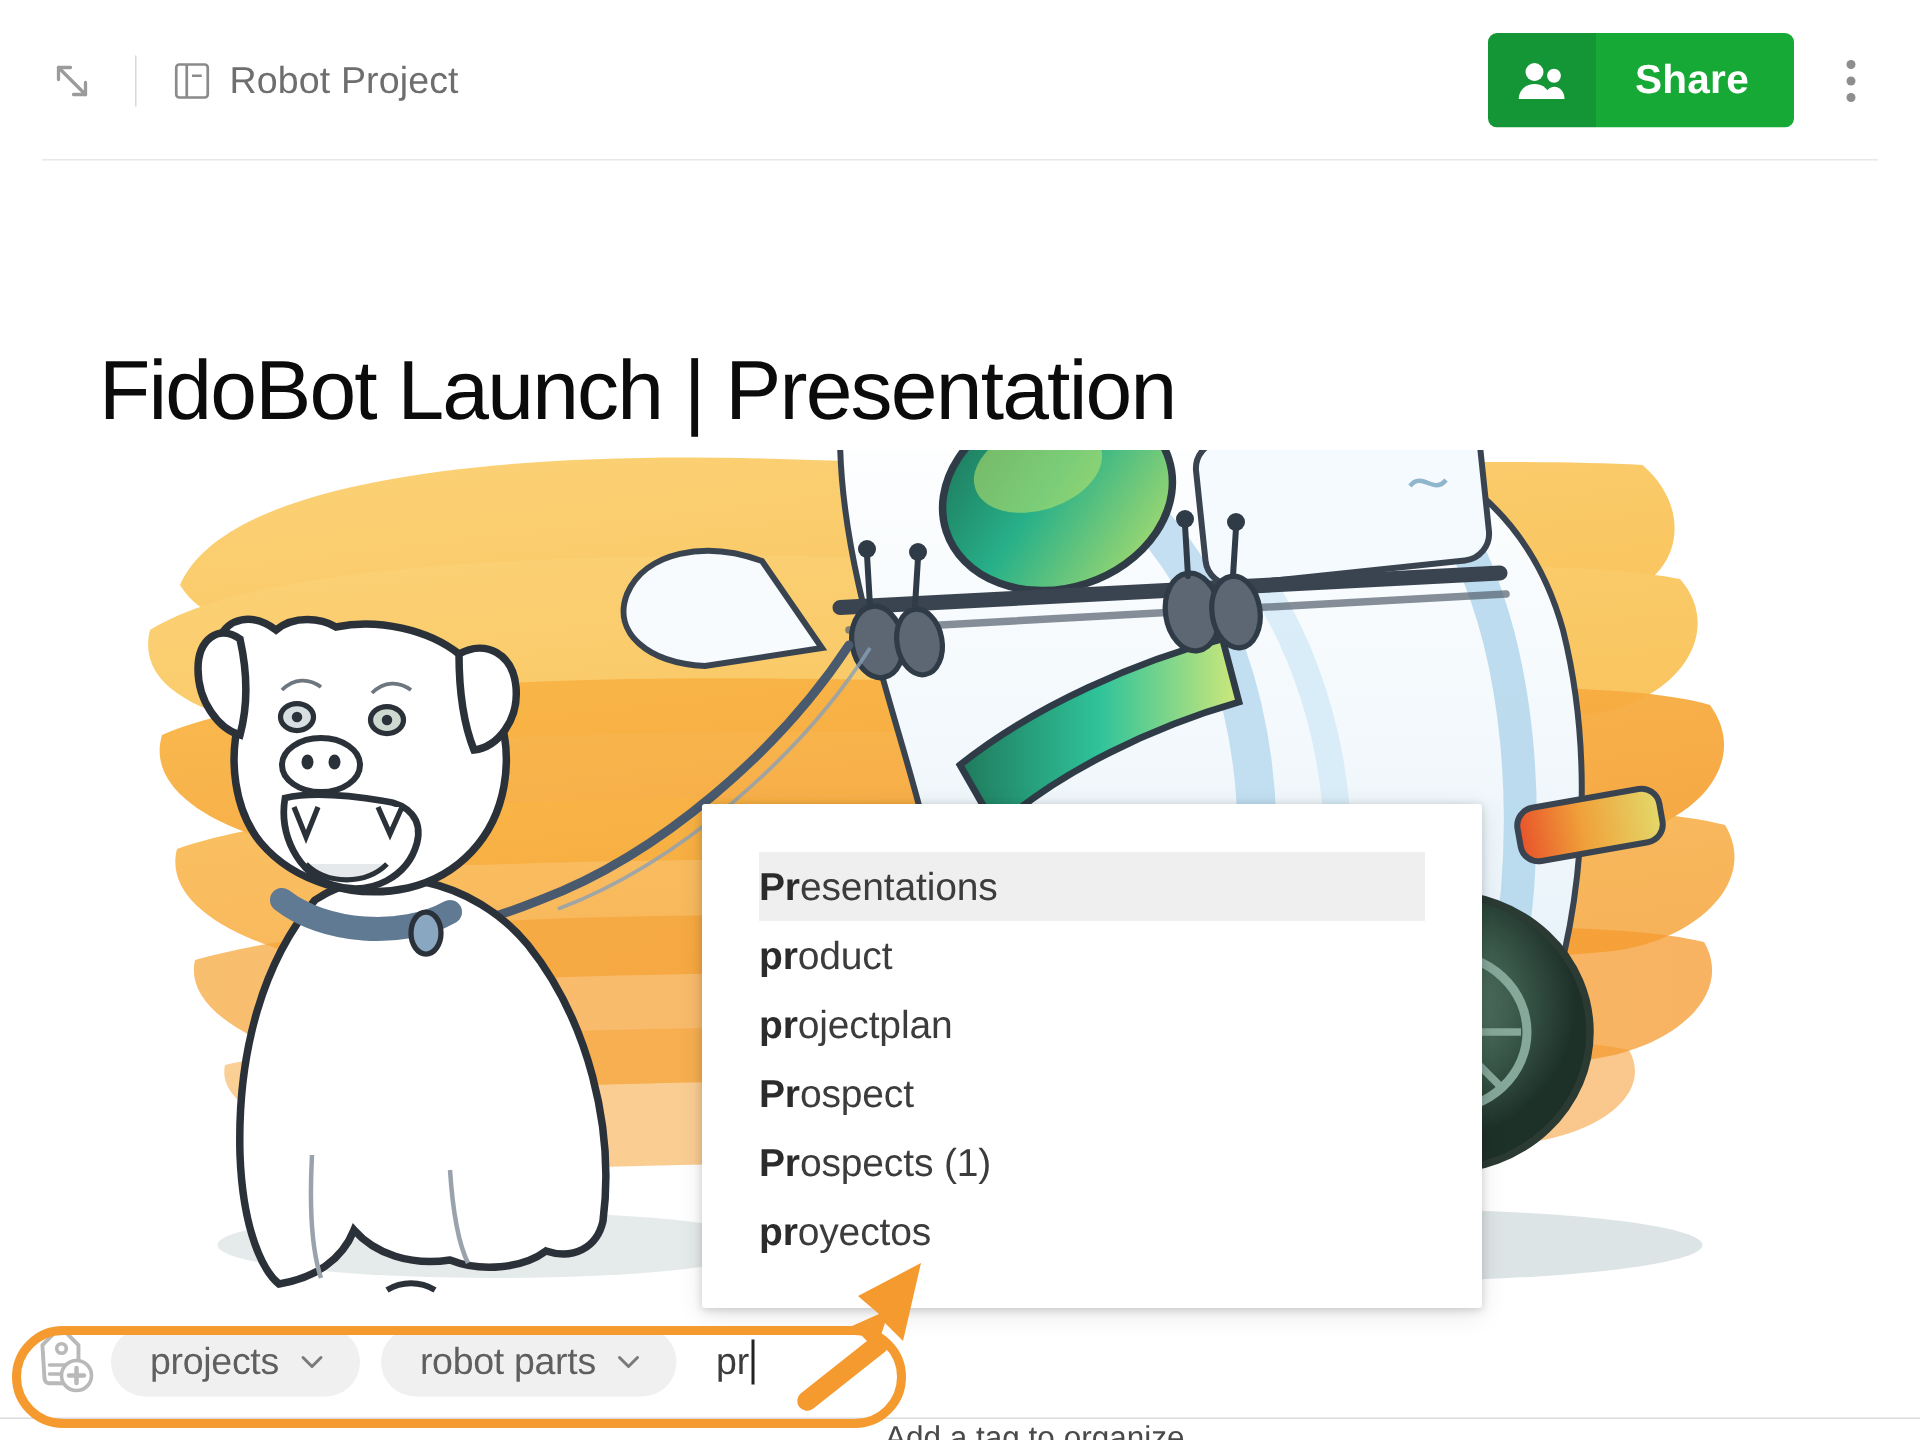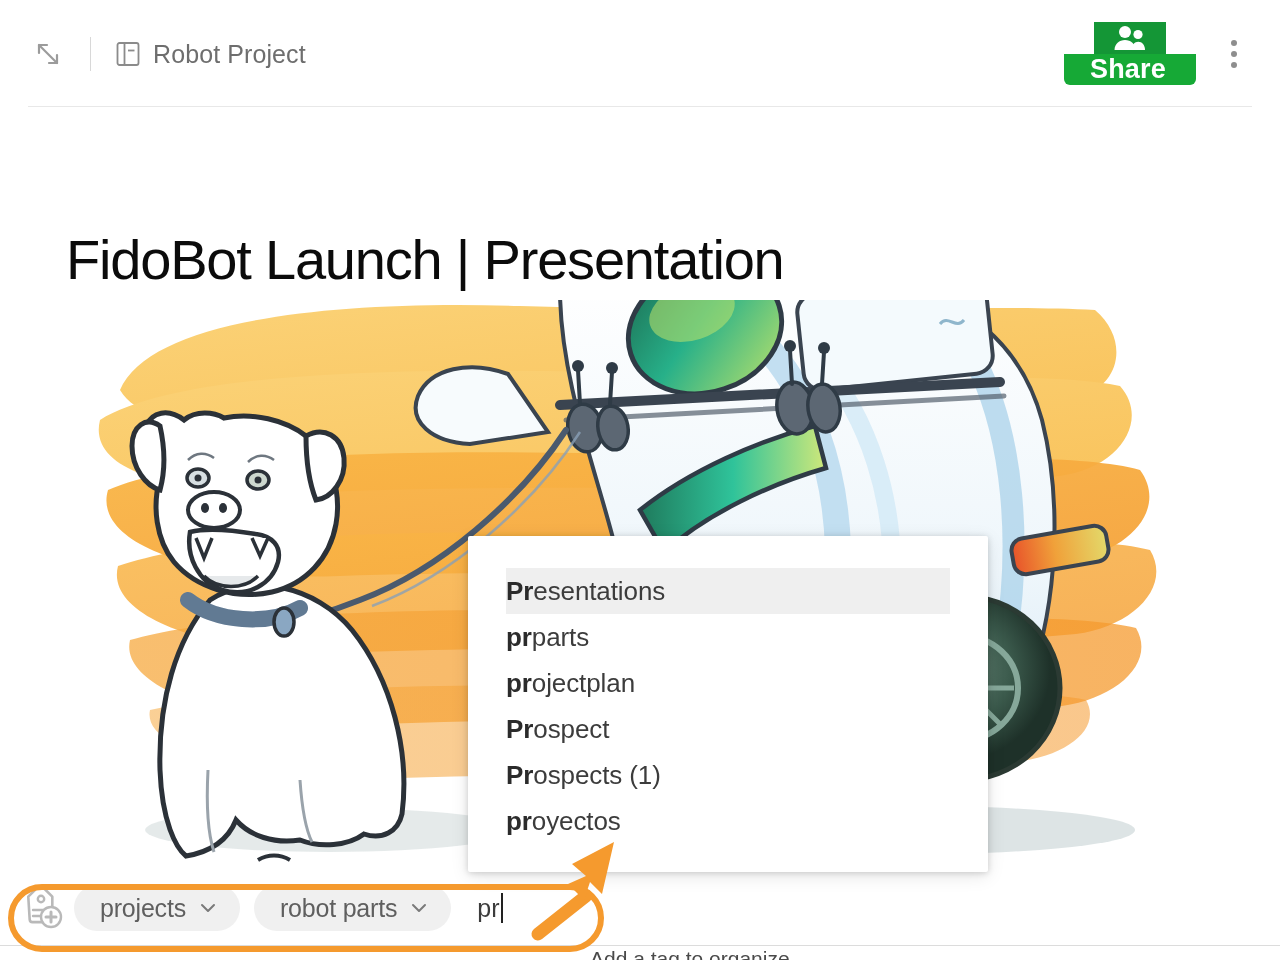--- a/index.html
+++ b/index.html
@@ -32,21 +32,20 @@
   }
 
   .hdr-right {
     position: absolute; right: 22px; top: 22px;
     display: flex; align-items: center; gap: 0;
   }
   .share-btn {
     display: flex; align-items: center; height: 63px;
     border-radius: 6px; overflow: hidden; border: none; cursor: pointer;
     box-shadow: none;
-    flex-direction: column;
   }
   .share-icon-part {
     width: 72px; height: 63px; background: #149636;
     display: flex; align-items: center; justify-content: center;
   }
   .share-label-part {
     background: #16a936; height: 63px; display: flex; align-items: center;
     padding: 0 30px 0 26px;
   }
   .share-label-part span {
@@ -346,21 +345,21 @@
     </svg>
   </div>
 
   <div class="ac-panel">
     <div class="ac-item selected">
       <b>Pr</b>
         <span>esentations</span>
     </div>
     <div class="ac-item">
       <b>pr</b>
-        <span>parts</span>
+        <span>oduct</span>
     </div>
     <div class="ac-item">
       <b>pr</b>
         <span>ojectplan</span>
     </div>
     <div class="ac-item">
       <b>Pr</b>
         <span>ospect</span>
     </div>
     <div class="ac-item">

